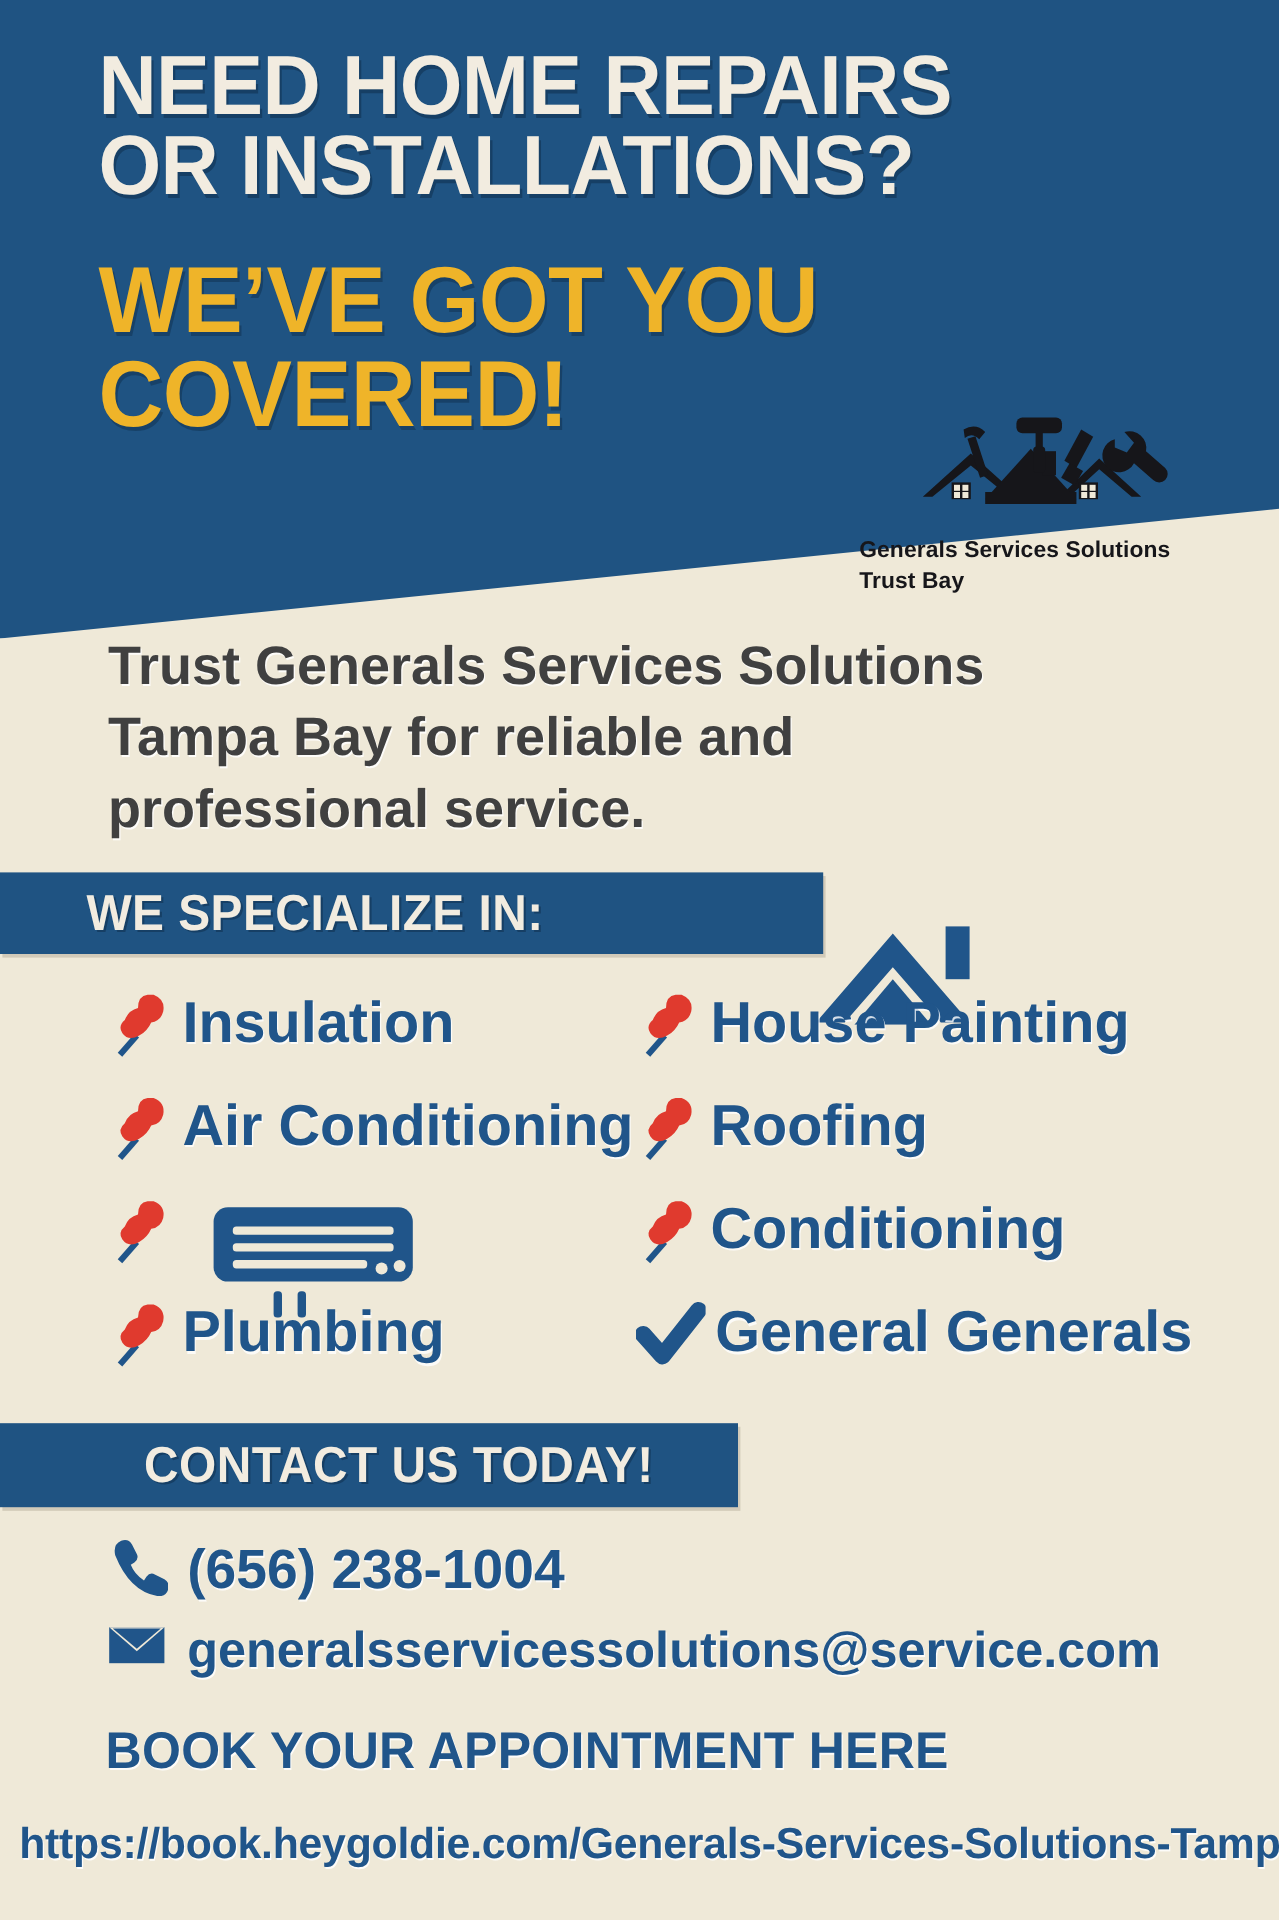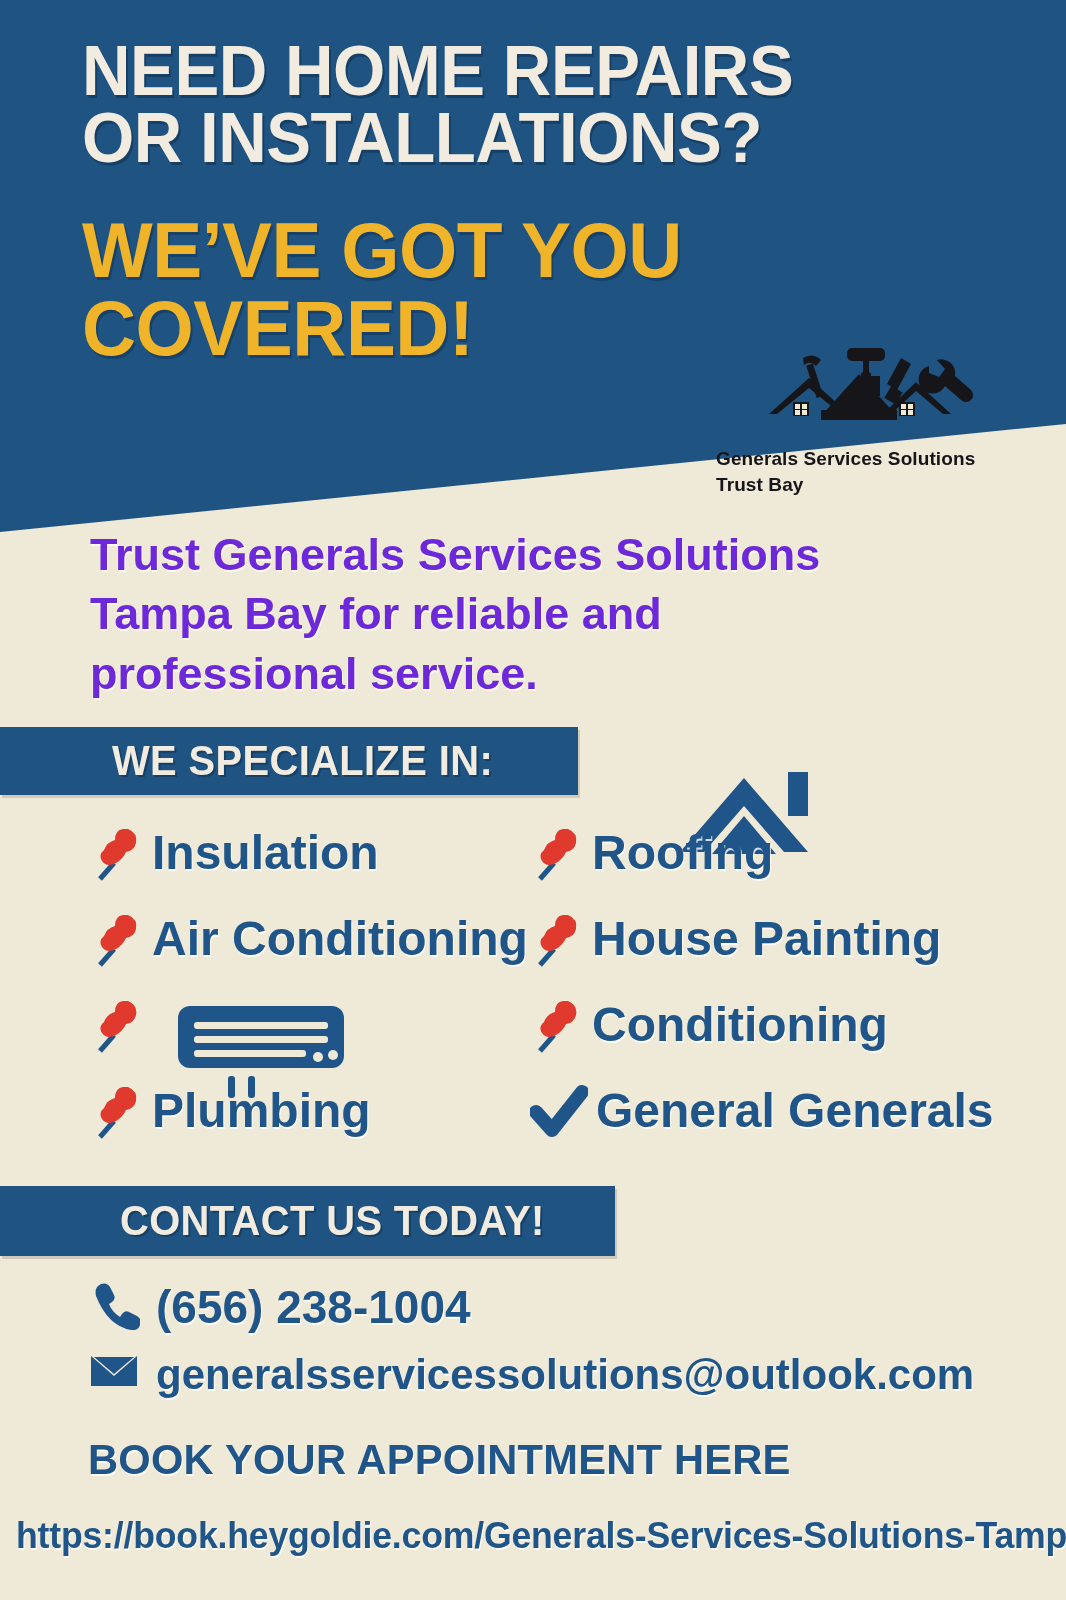--- a/index.html
+++ b/index.html
@@ -58,38 +58,38 @@
     margin-top:6px; letter-spacing:.1px;
   }
 
   
   .intro{
     position:absolute; left:90px; top:525px; width:840px; z-index:3;
     font-family:"Liberation Sans Narrow","Liberation Sans",sans-serif;
     font-weight:bold;
     font-size:45px;
     line-height:1.32;
-    color:#6d28d9;
+    color:#404040;
     text-shadow:1px 2px 0 rgba(255,255,255,.85);
   }
 
   
   .ribbon{
     position:absolute; left:0; background:#1f5382; z-index:3;
     display:flex; align-items:center;
     box-shadow:2px 3px 0 rgba(120,110,90,.25);
   }
   .ribbon-label{
     font-family:"Liberation Sans Narrow","Liberation Sans",sans-serif;
     font-weight:bold; font-size:42px; color:#f2ece0;
     letter-spacing:.4px;
     text-shadow:2px 2px 0 rgba(12,40,66,.45);
     transform:scaleX(.95); transform-origin:left center;
   }
-  #ribbon-specialize{ top:727px; width:578px; height:68px; padding-left:112px; }
+  #ribbon-specialize{ top:727px; width:686px; height:68px; padding-left:72px; }
   #ribbon-contact  { top:1186px; width:615px; height:70px; padding-left:120px; }
 
   
   .services{ position:absolute; left:0; top:810px; width:1066px; z-index:3; }
   .svc-col{ position:absolute; }
   .svc-col.left { left:90px;  width:470px; }
   .svc-col.right{ left:530px; width:520px; }
   .svc-row{
     display:flex; align-items:center; height:86px;
   }
@@ -245,28 +245,28 @@
         <span class="svc-text">Plumbing</span>
       </div>
     </div>
 
     <div class="svc-col right">
       <div class="svc-row">
         <svg class="pin" viewBox="0 0 54 60">
           <path d="M10 56 L24 40" stroke="#20558a" stroke-width="5" fill="none"></path>
           <path d="M38 6 q10 4 8 14 q-2 8 -10 9 q-3 7 -10 11 q-9 5 -14 -2 q-4 -6 2 -11 q3 -8 11 -10 q0 -10 8 -11 Z" fill="#e03a2e"></path>
         </svg>
+        <span class="svc-text">House Painting</span>
+      </div>
+      <div class="svc-row">
+        <svg class="pin" viewBox="0 0 54 60">
+          <path d="M10 56 L24 40" stroke="#20558a" stroke-width="5" fill="none"></path>
+          <path d="M38 6 q10 4 8 14 q-2 8 -10 9 q-3 7 -10 11 q-9 5 -14 -2 q-4 -6 2 -11 q3 -8 11 -10 q0 -10 8 -11 Z" fill="#e03a2e"></path>
+        </svg>
         <span class="svc-text">Roofing</span>
-      </div>
-      <div class="svc-row">
-        <svg class="pin" viewBox="0 0 54 60">
-          <path d="M10 56 L24 40" stroke="#20558a" stroke-width="5" fill="none"></path>
-          <path d="M38 6 q10 4 8 14 q-2 8 -10 9 q-3 7 -10 11 q-9 5 -14 -2 q-4 -6 2 -11 q3 -8 11 -10 q0 -10 8 -11 Z" fill="#e03a2e"></path>
-        </svg>
-        <span class="svc-text">House Painting</span>
       </div>
       <div class="svc-row">
         <svg class="pin" viewBox="0 0 54 60">
           <path d="M10 56 L24 40" stroke="#20558a" stroke-width="5" fill="none"></path>
           <path d="M38 6 q10 4 8 14 q-2 8 -10 9 q-3 7 -10 11 q-9 5 -14 -2 q-4 -6 2 -11 q3 -8 11 -10 q0 -10 8 -11 Z" fill="#e03a2e"></path>
         </svg>
         <span class="svc-text">Conditioning</span>
       </div>
       <div class="svc-row">
         <svg class="tick" viewBox="0 0 58 58">
@@ -287,20 +287,20 @@
         <path d="M13 6 q6 -2 9 3 l4 8 q2 4 -2 7 l-3 2 q3 8 11 13 l2 -3 q3 -4 7 -2 l8 4 q5 3 3 9 q-2 6 -9 5 Q20 48 8 18 Q6 9 13 6 Z" fill="#20558a"></path>
       </svg>
       <span class="c-text">(656) 238-1004</span>
     </div>
     <div class="c-row">
       <svg class="c-ico" viewBox="0 0 52 52">
         <rect x="3" y="12" width="46" height="30" fill="#20558a"></rect>
         <path d="M3 12 L26 32 L49 12 Z" fill="#efe9d8"></path>
         <path d="M6 13 L26 30 L46 13 Z" fill="#20558a"></path>
       </svg>
-      <span class="c-text email">generalsservicessolutions@outlook.com</span>
+      <span class="c-text email">generalsservicessolutions@service.com</span>
     </div>
   </div>
 
   <div class="book-line">BOOK YOUR APPOINTMENT HERE</div>
   <div class="url-line">https://book.heygoldie.com/Generals-Services-Solutions-Tampa-Bay</div>
 
 </div>
 
 </body></html>

